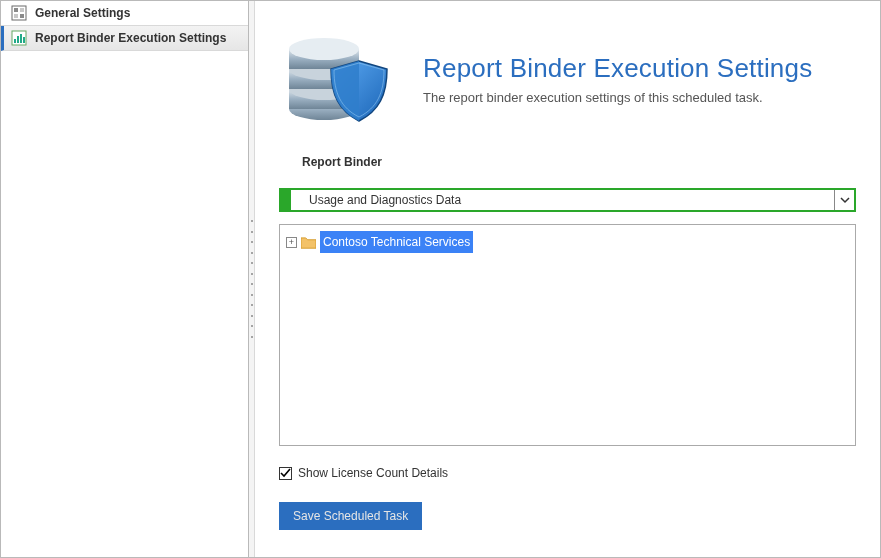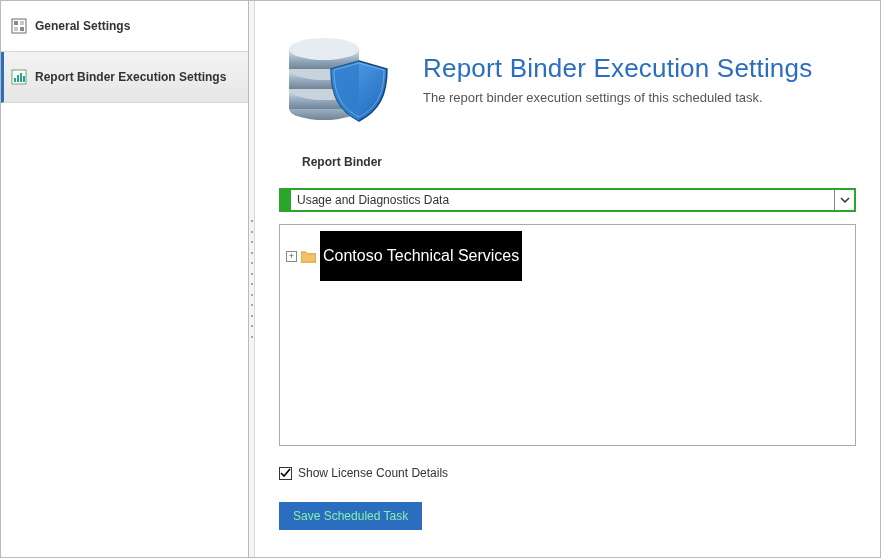--- a/index.html
+++ b/index.html
@@ -1,42 +1,42 @@
 <!DOCTYPE html>
 <html><head>
   <meta charset="utf-8">
   <style>
     * { box-sizing: border-box; margin: 0; padding: 0; }
     body { font-family: "Segoe UI", Tahoma, sans-serif; font-size: 12px; color: #333; background: #fff; }
     .app { display: flex; width: 881px; height: 558px; border: 1px solid #b9b9b9; }
     .sidebar { width: 248px; background: #fff; border-right: 1px solid #b9b9b9; }
-    .sidebar-item { display: flex; align-items: center; gap: 8px; padding: 17px 10px; border-bottom: 1px solid #d9d9d9; cursor: pointer; font-weight: bold; font-size: 12px; }
+    .sidebar-item { display: flex; align-items: center; gap: 8px; padding: 4px 10px; border-bottom: 1px solid #d9d9d9; cursor: pointer; font-weight: bold; font-size: 12px; }
     .sidebar-item.selected { background: linear-gradient(#f3f3f3,#e6e6e6); border-left: 3px solid #2b6ebf; padding-left: 7px; }
     .sidebar-icon { width: 16px; height: 16px; flex-shrink: 0; }
     .splitter { width: 6px; background: #f4f4f4; border-right: 1px solid #d9d9d9; display: flex; align-items: center; justify-content: center; }
     .splitter-grip { width: 4px; height: 120px; display: flex; flex-direction: column; justify-content: space-between; }
     .splitter-grip span { display:block; width:2px; height:2px; background:#8a8a8a; margin:1px auto; border-radius:50%; }
     .main { flex: 1; padding: 18px 24px 18px 24px; position: relative; background:#fff; }
     .header-row { display:flex; align-items:center; gap:24px; margin-bottom:16px; }
     .hero-icon { width:120px; height:120px; flex-shrink:0; }
     .header-text h1 { font-size: 26px; font-weight: 400; color: #2b6ebf; margin-bottom: 6px; letter-spacing:0.2px;}
     .header-text p { font-size: 13px; color: #555; }
     .field-label { font-size: 12px; font-weight: bold; margin-bottom: 19px; padding-left: 23px; }
     .dropdown { display:flex; align-items:stretch; border:2px solid #2aa72a; background:#fff; height:24px; }
     .dropdown-accent { width:10px; background:#2aa72a; }
-    .dropdown-value { flex:1; padding:3px 6px; font-size:12px; }
+    .dropdown-value { flex:1; padding:3px 18px; font-size:12px; }
     .dropdown-arrow { width:20px; border-left:1px solid #888; display:flex; align-items:center; justify-content:center; cursor:pointer; }
     .tree-box { margin-top:12px; border:1px solid #aaa; height:222px; padding:6px; background:#fff; overflow:auto; }
     .tree-row { display:flex; align-items:center; gap:4px; }
     .plusminus { width:11px; height:11px; border:1px solid #888; display:flex; align-items:center; justify-content:center; font-size:9px; line-height:1; cursor:pointer; color:#555; }
     .folder-icon { width:15px; height:13px; }
-    .tree-label { font-size:16px; background:#000000; color:#fff; padding:16px 3px; }
+    .tree-label { font-size:12px; background:#3b82f6; color:#fff; padding:4px 3px; }
     .checkbox-row { display:flex; align-items:center; gap:6px; margin-top:20px; font-size:12px; }
     .checkbox { width:13px; height:13px; border:1px solid #333; display:flex; align-items:center; justify-content:center; font-size:11px; cursor:pointer; }
-    .save-btn { margin-top:22px; background:#2b6ebf; color:#86efac; border:none; padding:7px 14px; font-size:12px; cursor:pointer; }
+    .save-btn { margin-top:22px; background:#2b6ebf; color:#e5e5e5; border:none; padding:7px 14px; font-size:12px; cursor:pointer; }
   </style>
 </head>
 <body>
 
 <div class="app">
 
   <div class="sidebar">
     <div class="sidebar-item">
       <span class="sidebar-icon">
         <svg viewBox="0 0 16 16">

